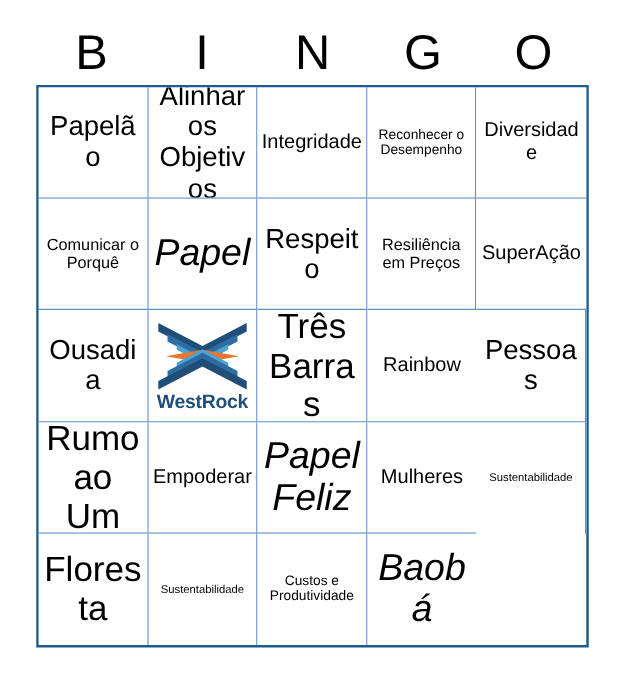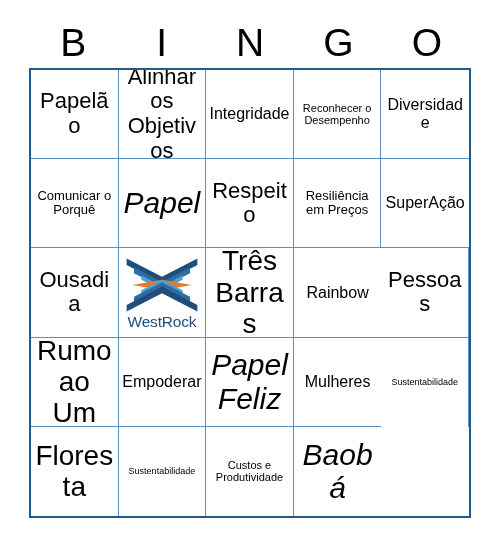--- a/index.html
+++ b/index.html
@@ -93,21 +93,21 @@
   #logo-wrap {
     display: flex;
     flex-direction: column;
     align-items: center;
     justify-content: center;
     width: 100%;
   }
   #logo-mark { display: block; }
   #logo-text {
     font-size: 15.5px;
-    font-weight: normal;
+    font-weight: bold;
     color: #1F4E79;
     letter-spacing: -0.2px;
     line-height: 1;
     margin-top: 1px;
   }
 </style>
 </head>
 <body>
 
 <div id="card">

